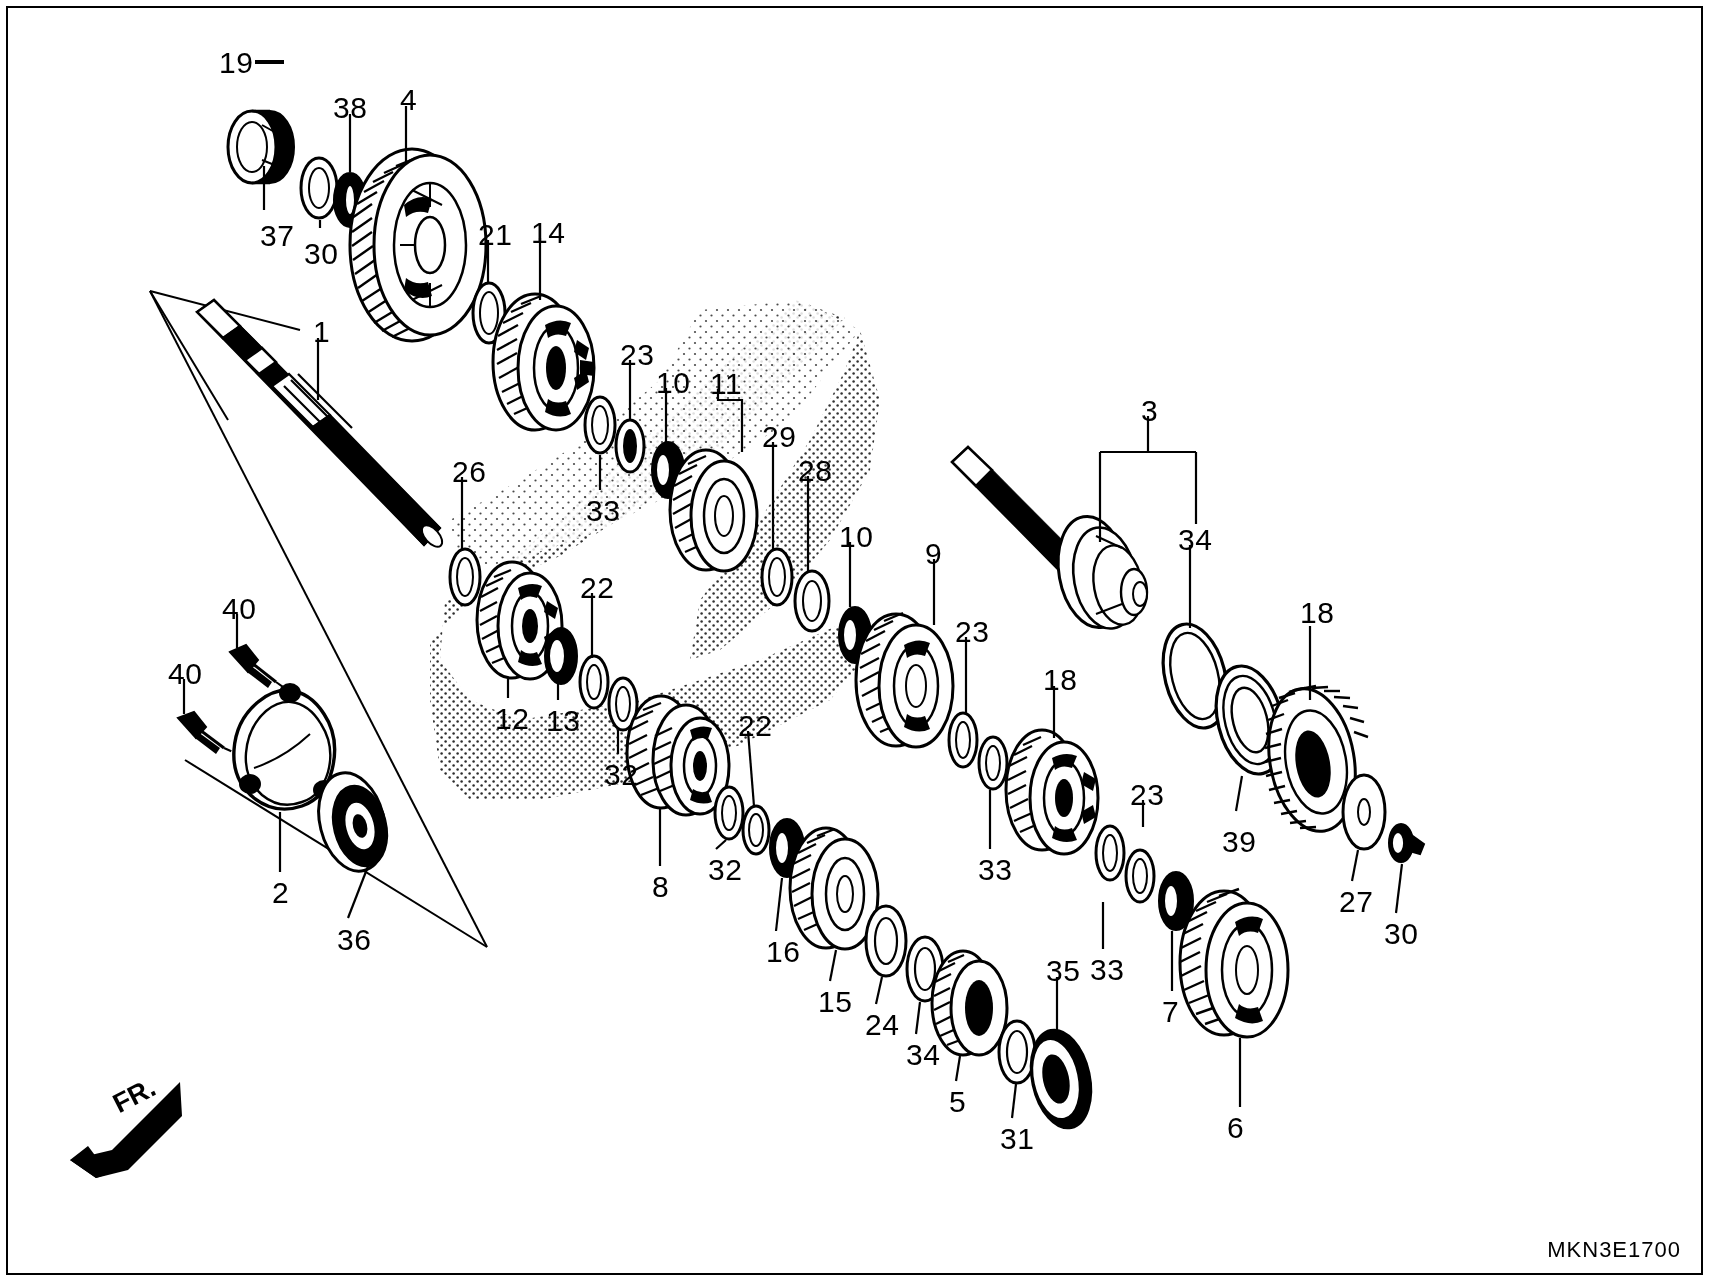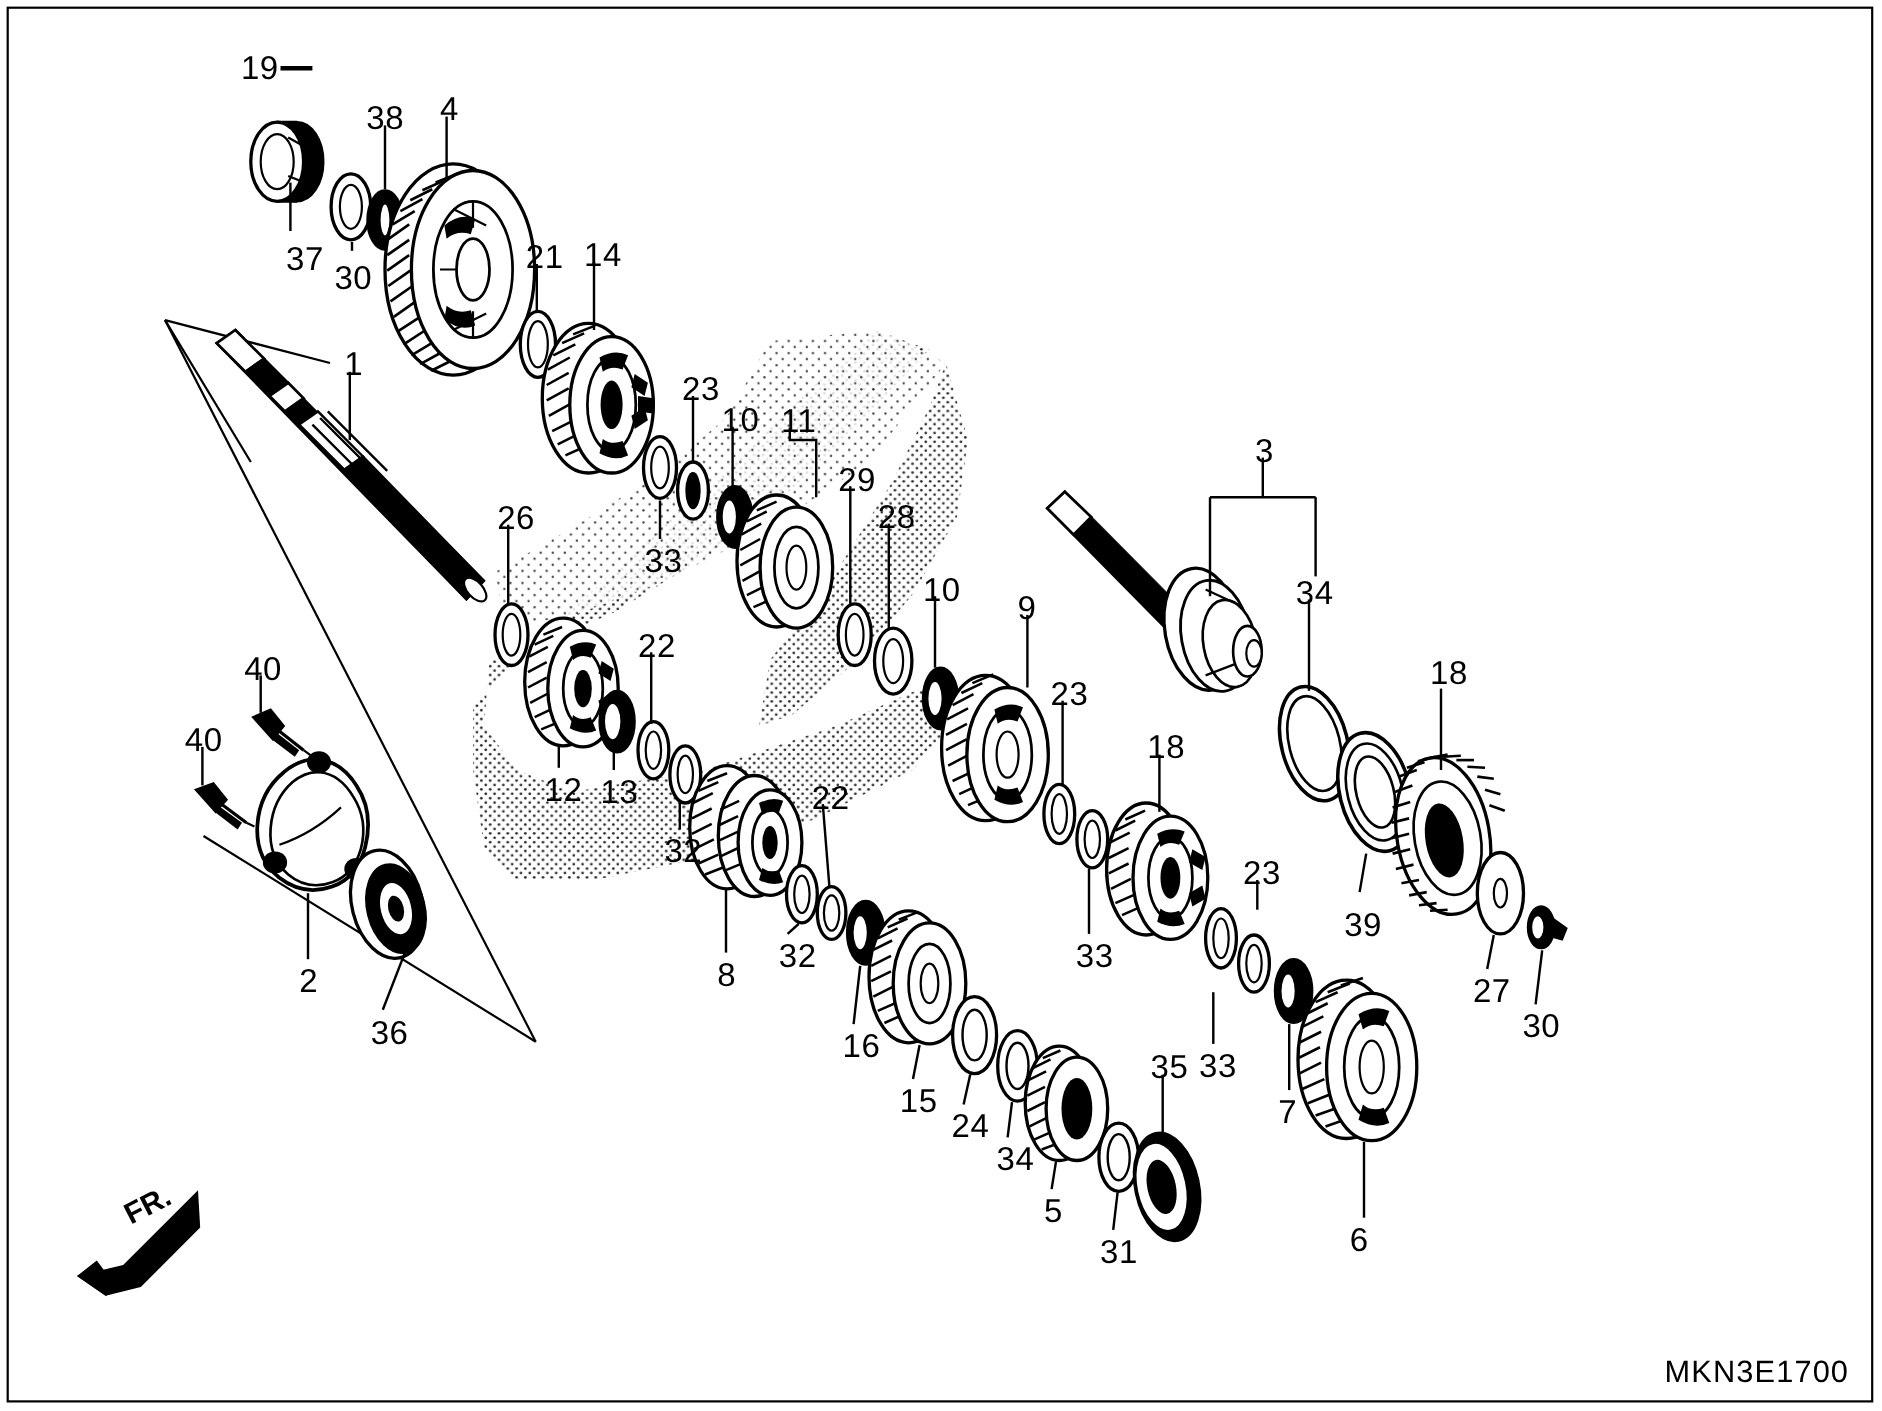--- a/index.html
+++ b/index.html
@@ -30,21 +30,21 @@
     color:#000;
     letter-spacing:0.5px;
     line-height:1;
     white-space:nowrap;
     user-select:none;
   }
   .diagcode{
     position:absolute;
     right:30px;bottom:20px;
     font-family:"Liberation Sans",sans-serif;
-    font-size:28px;
+    font-size:22px;
     letter-spacing:1px;
     color:#000;
     white-space:nowrap;
   }
   .frlabel{
     position:absolute;
     left:108px;top:1092px;
     font-family:"Liberation Sans",sans-serif;
     font-size:27px;
     font-weight:700;

